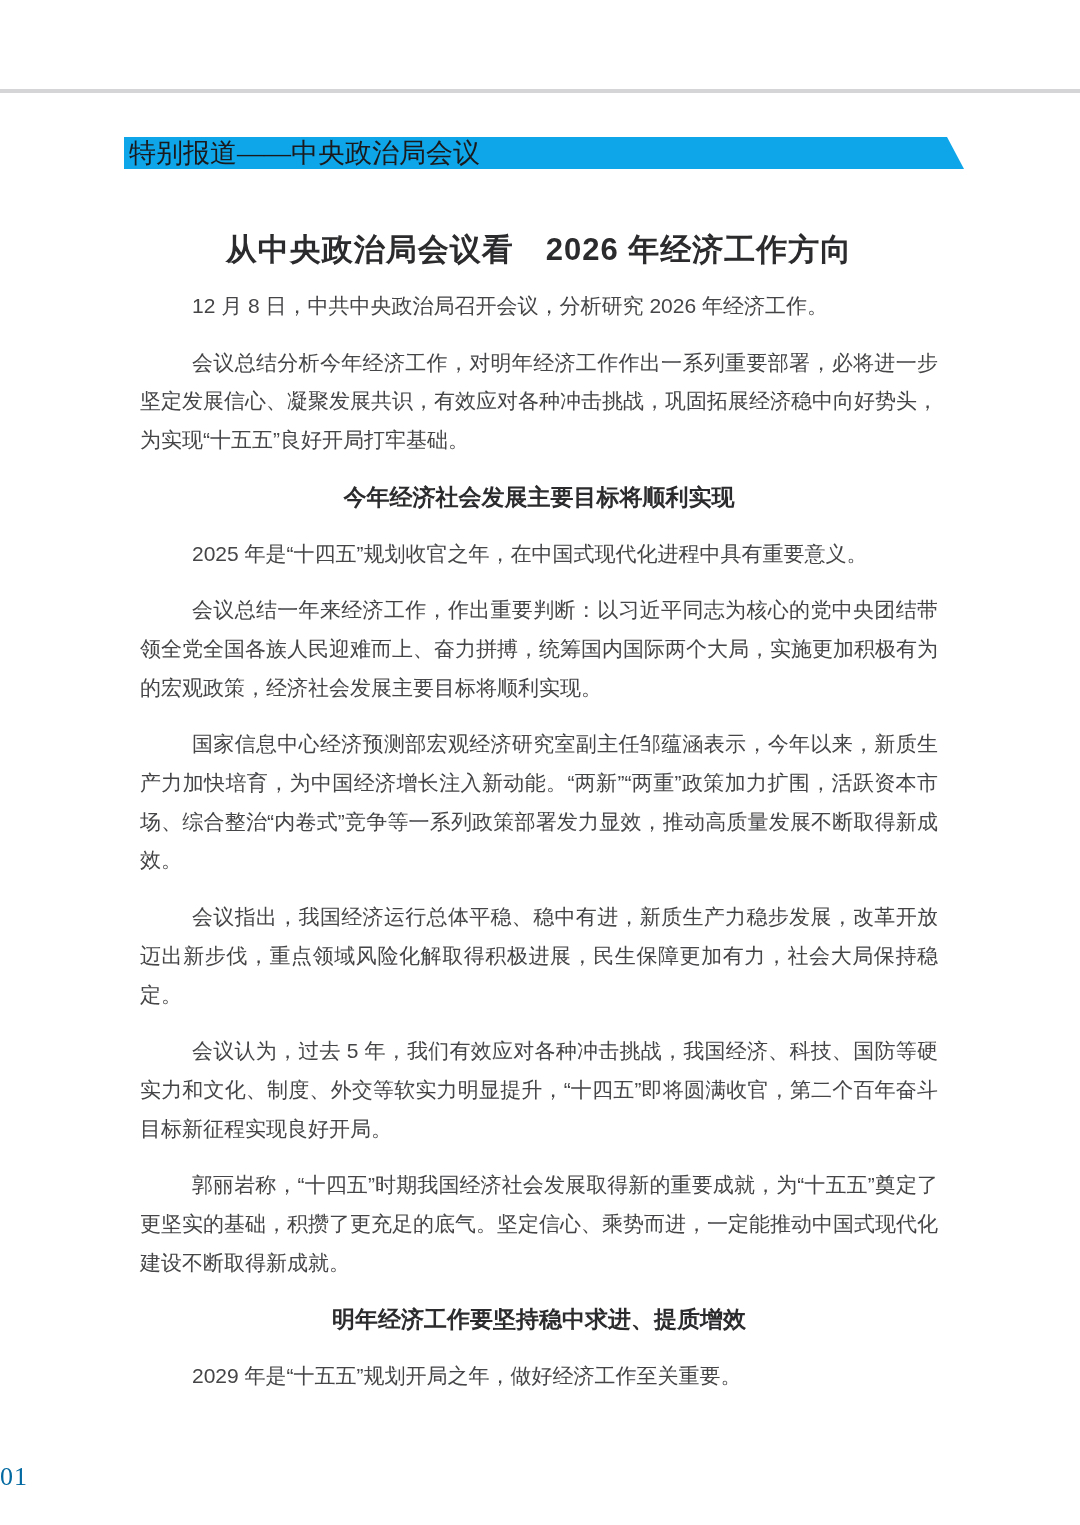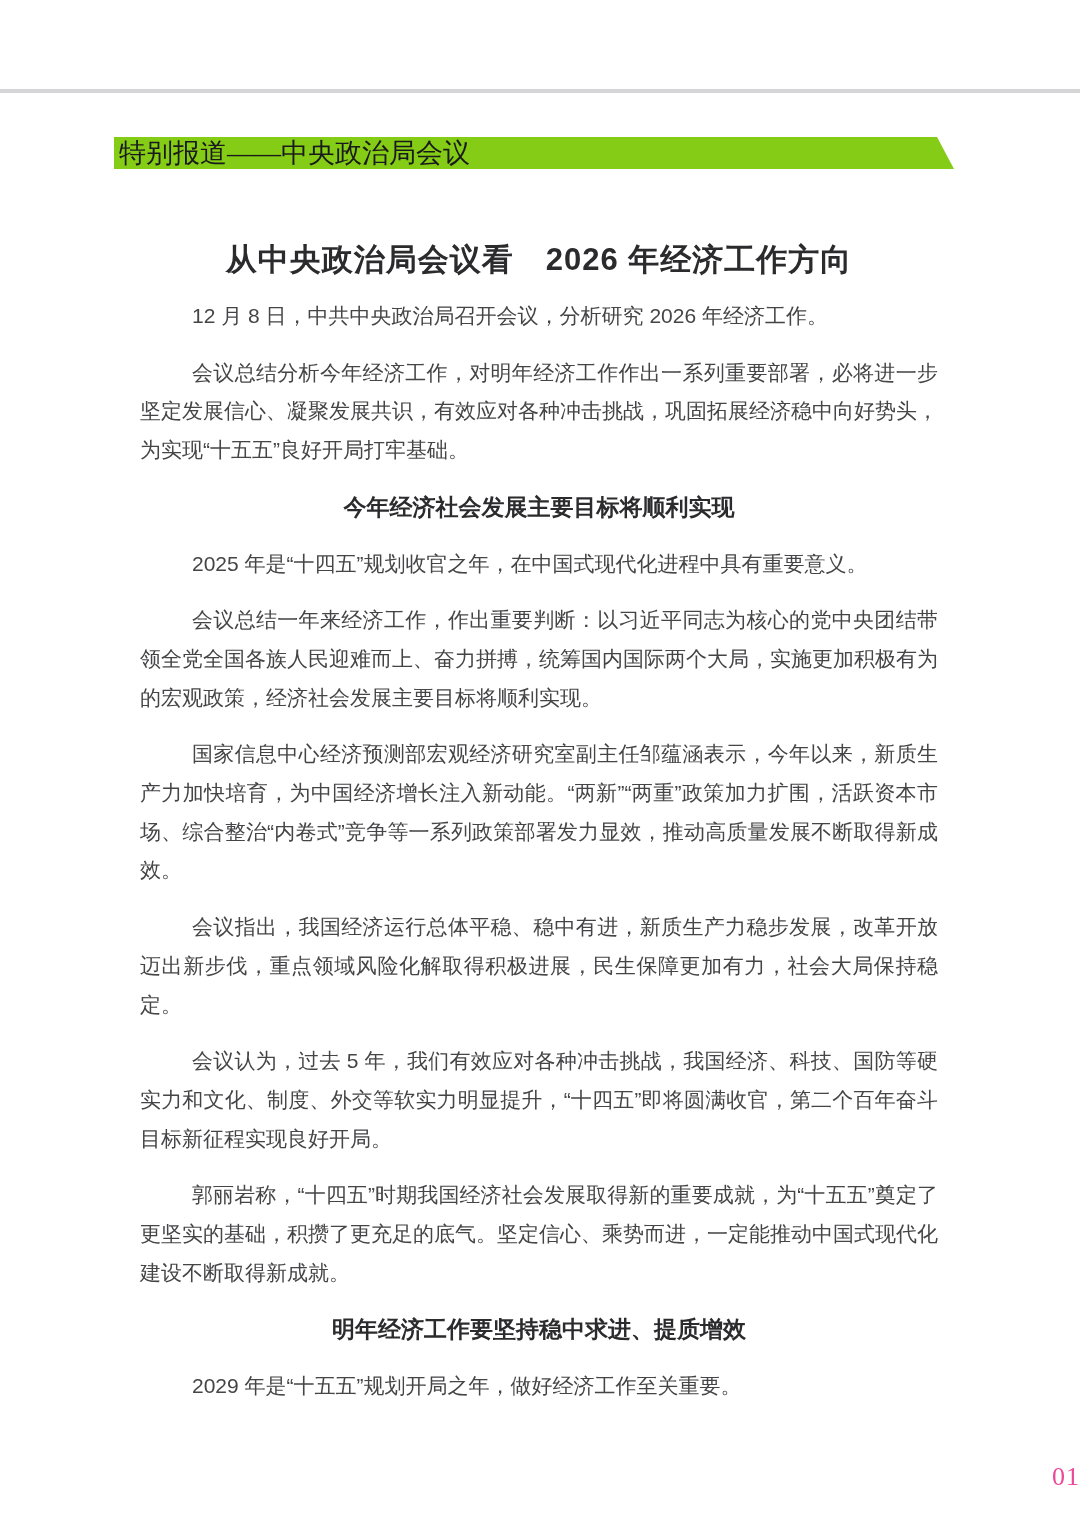--- a/index.html
+++ b/index.html
@@ -19,47 +19,47 @@
     font-size:14px; font-weight:bold; letter-spacing:4px; word-spacing:9px;
     color:#6e6e71; white-space:nowrap;
   }
   .thin-line {
     position:absolute; left:0; top:89px; width:1080px; height:4px;
     background:#d5d5d7;
   }
 
   
   .section-header {
-    position:absolute; left:114px; top:137px; width:840px; height:32px;
-    background:#84cc16;
+    position:absolute; left:124px; top:137px; width:840px; height:32px;
+    background:#0ea5e9;
     clip-path:polygon(0 0, calc(100% - 17px) 0, 100% 100%, 0 100%);
   }
   .section-header-text {
     font-family:"Liberation Serif","DejaVu Serif",serif;
     font-size:27px; line-height:33px; color:#1a1a1c;
     padding-left:5px; white-space:nowrap;
   }
 
   
   .content { position:absolute; left:122px; top:227px; width:834px; }
   .article-title {
-    margin:14px 0 18px 0; font-size:31px; font-weight:bold; letter-spacing:1px;
+    margin:4px 0 18px 0; font-size:31px; font-weight:bold; letter-spacing:1px;
     line-height:38px; text-align:center; color:#2b2b2d; white-space:nowrap;
   }
   .article-body { font-size:21px; line-height:38.7px; text-align:justify; color:#454547; }
   .article-body p.paragraph { margin:18px; text-indent:52px; }
   .article-body h3.subhead {
     margin:0; font-size:23px; font-weight:bold; text-align:center;
     line-height:38.7px; color:#2b2b2d; text-indent:0;
   }
 
   .footer-page-number {
-    position:absolute; left:0; top:1462px; width:1080px; text-align:right;
+    position:absolute; left:0; top:1462px; width:1080px; text-align:left;
     font-family:"Liberation Serif","DejaVu Serif",serif;
-    font-size:26px; color:#ec4899; letter-spacing:1px;
+    font-size:26px; color:#0369a1; letter-spacing:1px;
   }
 </style>
 </head>
 <body>
 
 <div class="page">
 
   <div class="thin-line"></div>
 
   <div class="section-header">

